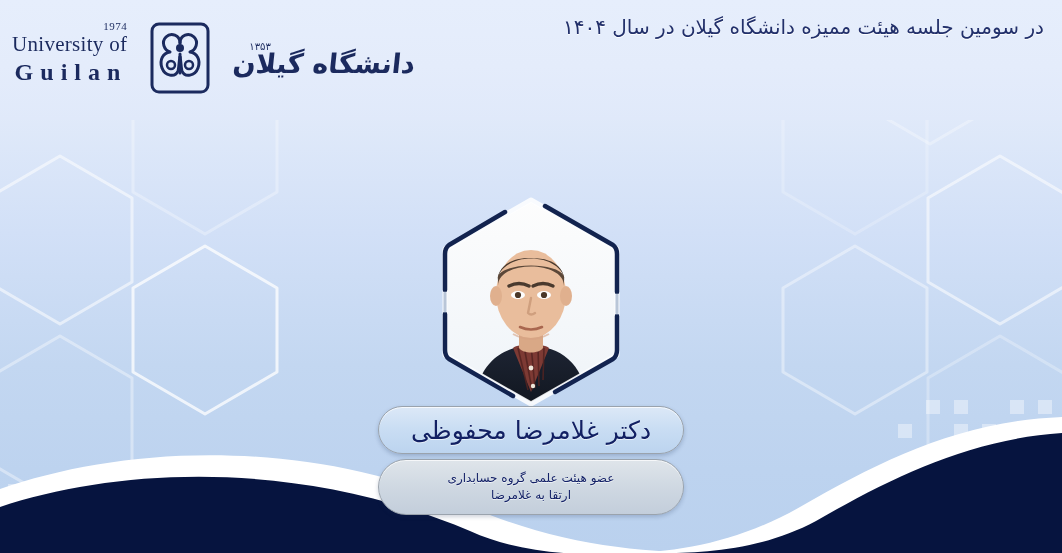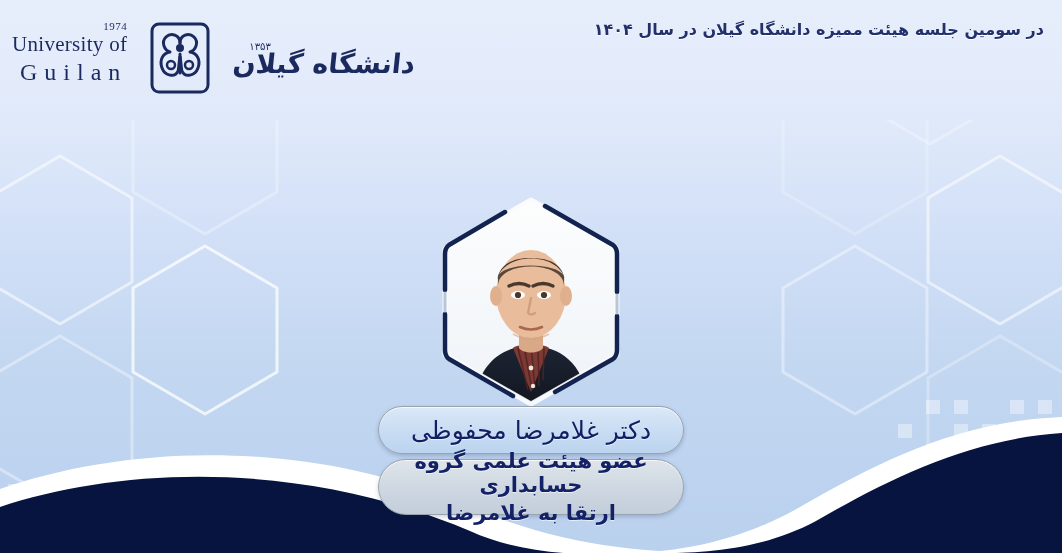--- a/index.html
+++ b/index.html
@@ -60,21 +60,21 @@
   .logo-year{
     position:absolute;
     top:-13px; right:0;
     font-family:"Liberation Serif", serif;
     font-size:11px;
     letter-spacing:.5px;
     color:#1b2a5e;
   }
   .logo-en-row2{
     font-family:"Liberation Serif", serif;
-    font-weight:normal;
+    font-weight:bold;
     font-size:24px;
     letter-spacing:7px;
     margin-top:5px;
     white-space:nowrap;
   }
   .logo-mark{ flex:0 0 auto; }
   .logo-fa{
     display:flex; flex-direction:column;
     align-items:flex-start; justify-content:center;
     color:#1b2a5e;
@@ -103,23 +103,23 @@
   .title-main{
     font-size:32px;
     font-weight:bold;
     color:#0d1b4c;
     letter-spacing:-.2px;
     line-height:1.25;
     text-shadow:0 1px 0 rgba(255,255,255,.95), 0 0 3px rgba(255,255,255,.8);
     white-space:nowrap;
   }
   .title-sub{
-    margin-top:6px;
-    font-size:16px;
-    font-weight:bold;
+    margin-top:0;
+    font-size:20px;
+    font-weight:normal;
     color:#22306b;
     line-height:1.3;
     text-shadow:0 1px 0 rgba(255,255,255,.9);
     white-space:nowrap;
   }
 
   
   .portrait{
     position:absolute;
     left:50%; transform:translateX(-50%);
@@ -155,22 +155,22 @@
   }
   .pill-role{
     top:459px;
     width:306px; height:56px;
     background:linear-gradient(180deg,#dfe5ea 0%,#cfd8e2 50%,#c3cedb 100%);
     border:1px solid #9aa3ad;
     box-shadow:0 2px 4px rgba(20,40,80,.2), inset 0 1px 0 rgba(255,255,255,.7);
     gap:3px;
   }
   .pill-role-text{
-    font-size:21px;
-    font-weight:bold;
+    font-size:12px;
+    font-weight:normal;
     color:#132167;
     line-height:1.15;
     text-shadow:0 1px 0 rgba(255,255,255,.6);
   }
 
   
   .waves{
     position:absolute;
     left:0; right:0; bottom:0;
     height:150px;

